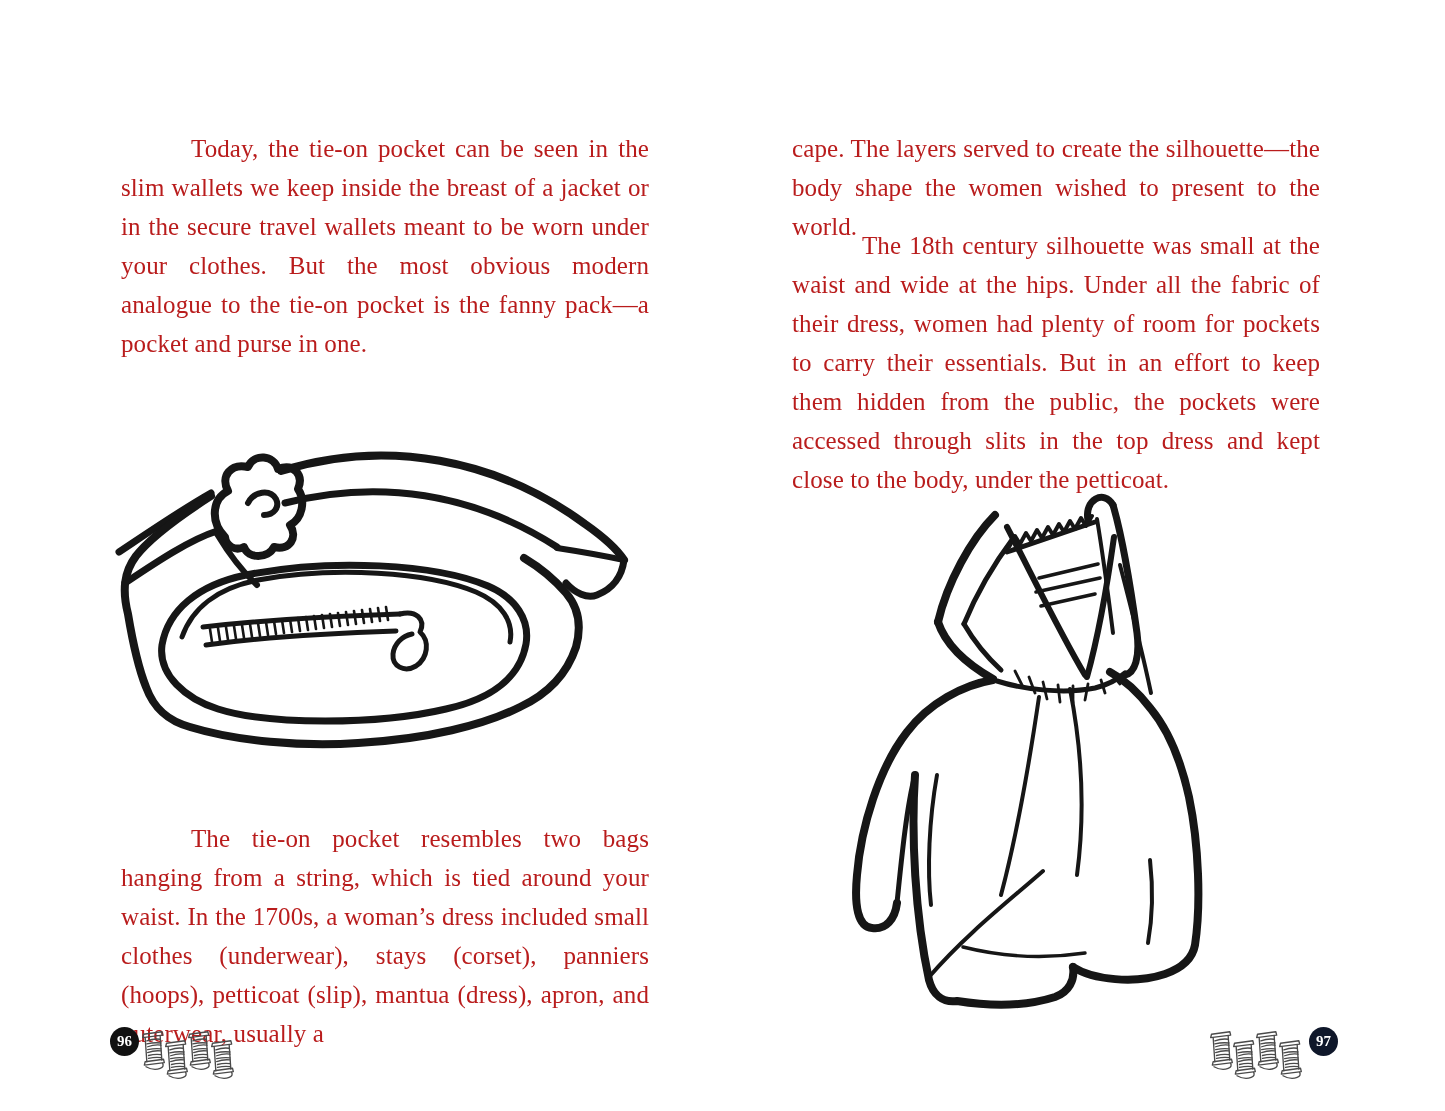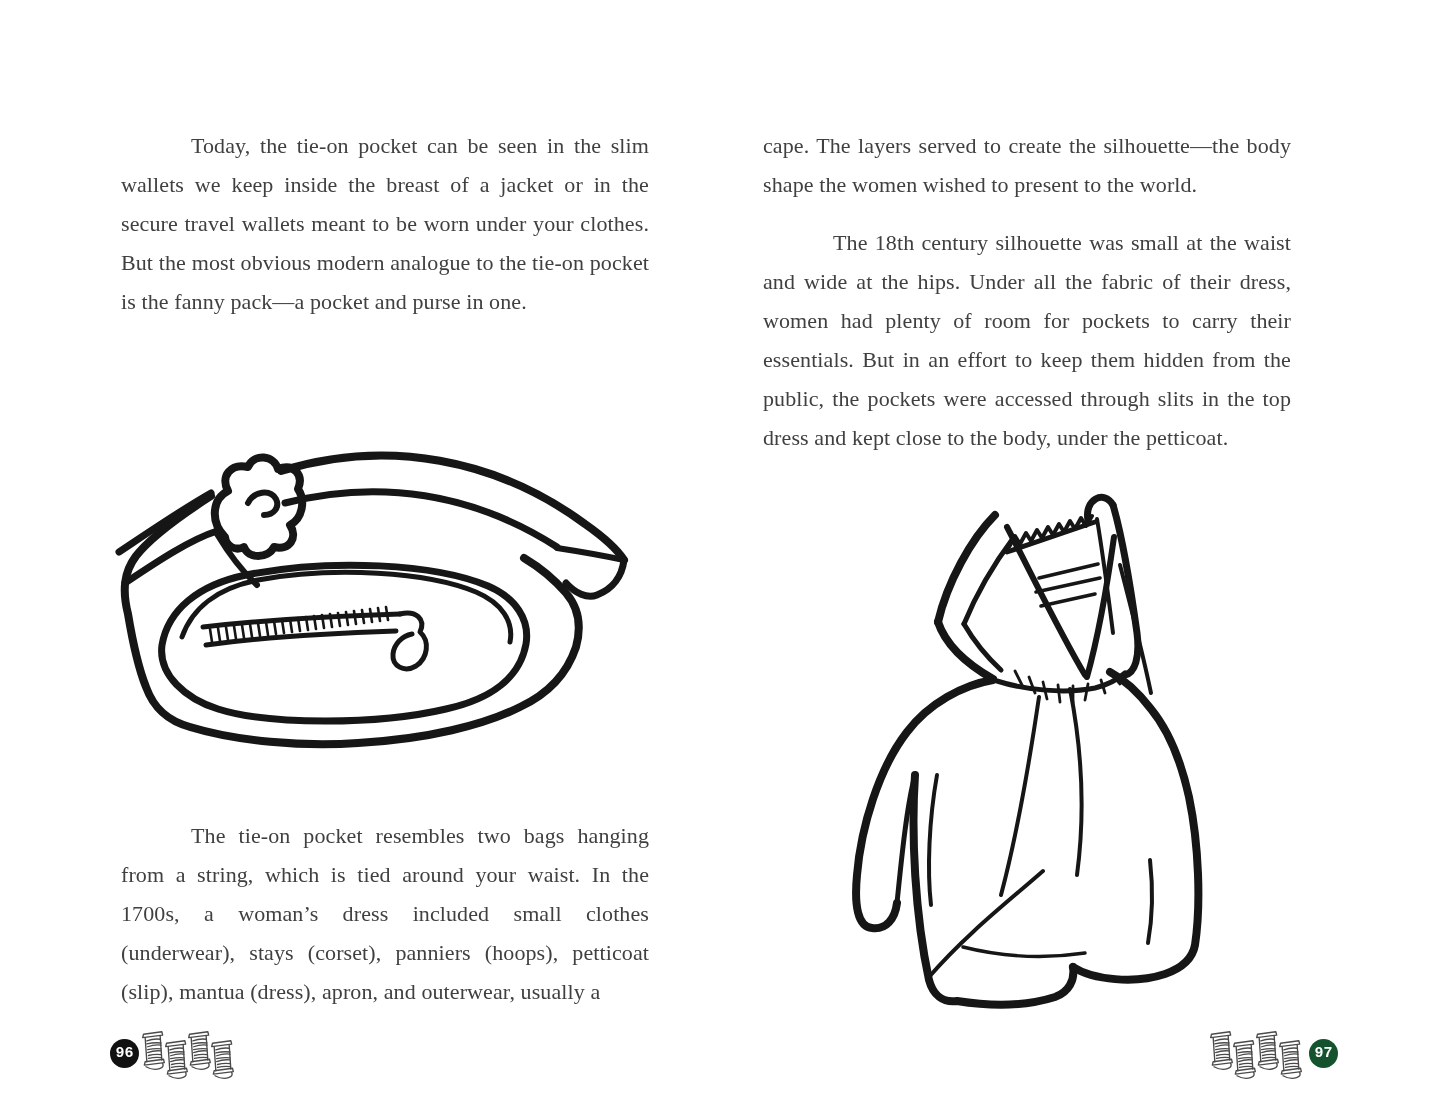--- a/index.html
+++ b/index.html
@@ -4,38 +4,38 @@
 <style>
   html,body{margin:0;padding:0;}
   body{
     width:1445px;height:1111px;position:relative;background:#ffffff;overflow:hidden;
     font-family:"Liberation Serif","DejaVu Serif",serif;
   }
   .spread{position:absolute;inset:0;}
   .para{
     position:absolute;
     width:528px;
-    font-size:22px;
+    font-size:25px;
     line-height:39px;
-    color:#404040;
+    color:#b91c1c;
     text-align:justify;
     letter-spacing:0.1px;
   }
   .indent{text-indent:70px;}
   .col-left{left:121px;}
-  .col-right{left:763px;}
+  .col-right{left:792px;}
   .fig{position:absolute;}
   .fig svg{display:block;}
   .ink{stroke:#161616;fill:none;stroke-linecap:round;stroke-linejoin:round;}
   .footer{position:absolute;display:flex;align-items:flex-start;}
   .badge{
     width:29px;height:29px;border-radius:50%;
     display:flex;align-items:center;justify-content:center;
-    font-family:Liberation Mono, monospace;
-    font-weight:bold;font-size:15px;margin-top:12px;
+    font-family:Liberation Serif, serif;
+    font-weight:bold;font-size:15px;
   }
   .spool{width:25px;height:47px;margin-left:-2px;}
   .sp-lo{margin-top:9px;}
   .sp-hi{margin-top:0px;}
 </style>
 </head>
 <body>
 
 <svg width="0" height="0" style="position:absolute" aria-hidden="true">
   <defs>
@@ -158,17 +158,17 @@
         </svg>
       <svg class="spool sp-lo" viewBox="0 0 30 47">
           <use href="#spool"></use>
         </svg>
       <svg class="spool sp-hi" viewBox="0 0 30 47">
           <use href="#spool"></use>
         </svg>
       <svg class="spool sp-lo" viewBox="0 0 30 47">
           <use href="#spool"></use>
         </svg>
-      <div class="badge" style="background:#14532d;color:#ffffff;margin-left:6px">97</div>
+      <div class="badge" style="background:#0f172a;color:#ffffff;margin-left:6px">97</div>
     </div>
   </div>
 
 </div>
 
 </body></html>

